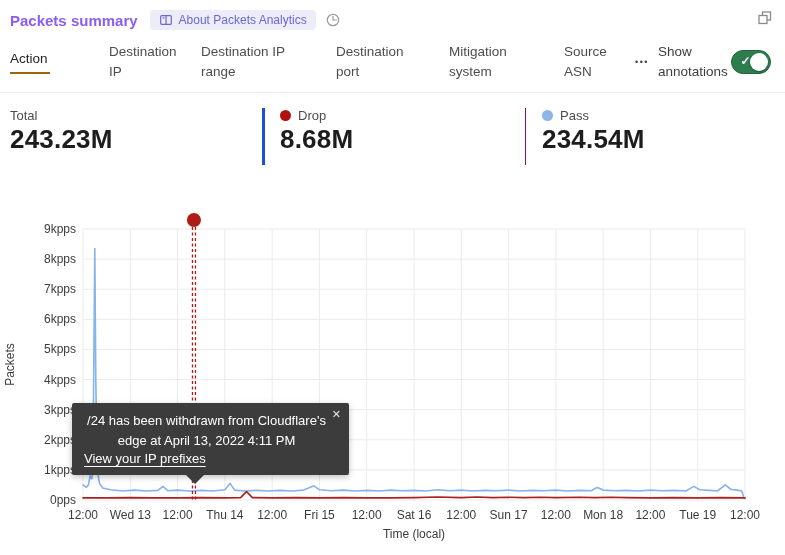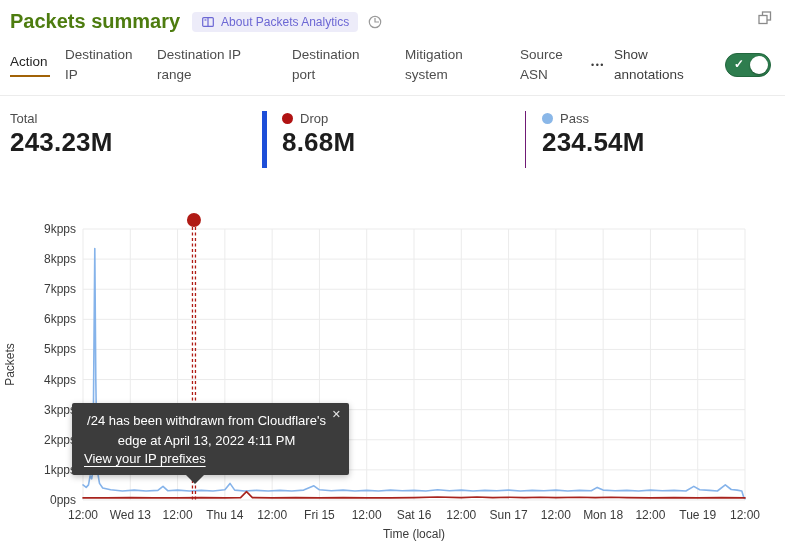--- a/index.html
+++ b/index.html
@@ -1,47 +1,47 @@
 <!DOCTYPE html>
 <html><head>
 <meta charset="utf-8">
 <style>
   html,body{margin:0;padding:0;background:#fff;}
   .app{position:relative;width:785px;height:555px;background:#fff;overflow:hidden;
        font-family:"Liberation Sans",sans-serif;color:#313131;}
   
   .header{display:flex;align-items:center;padding:10px 14px 0 10px;}
-  .title{font-size:20px;font-weight:700;color:#4d7c0f;}
+  .title{font-size:15px;font-weight:700;color:#8b5cf6;}
   .badge{display:flex;align-items:center;gap:6px;margin-left:12px;background:#edecf9;
          color:#6c67d4;border-radius:4px;padding:3px 9px;font-size:12px;cursor:pointer;}
   .hdr-ico{margin-left:9px;display:flex;align-items:center;cursor:pointer;}
   .popout{position:absolute;top:10px;right:12px;cursor:pointer;}
   
   .tabs{display:flex;align-items:center;margin-top:12px;padding:0 14px 11px 10px;
         border-bottom:1px solid #ececec;}
   .tab{font-size:13.5px;line-height:1.45;color:#4d4d4d;cursor:pointer;flex:0 0 auto;}
   .tab.active{color:#252525;border-bottom:2px solid #a16207;padding-bottom:3px;}
   .t-act{width:40px;margin-right:15px;}
-  .t-dip{width:75px;margin-right:17px;}
+  .t-dip{width:75px;margin-right:17px;margin-left:44px;}
   .t-dipr{width:95px;margin-right:40px;}
   .t-dport{width:85px;margin-right:28px;}
   .t-mit{width:75px;margin-right:40px;}
   .t-asn{width:55px;margin-right:16px;}
   .more{font-size:9px;letter-spacing:1.5px;color:#3e3e3e;cursor:pointer;margin-right:9px;}
   .show-ann{font-size:13.5px;line-height:1.45;width:86px;color:#3e3e3e;}
   .toggle{margin-left:auto;width:46px;height:24px;border-radius:12px;background:#2e7d4e;
           border:1px solid #23673e;position:relative;cursor:pointer;box-sizing:border-box;}
   .toggle .chk{position:absolute;left:8px;top:3px;color:#fff;font-size:12px;font-weight:700;}
   .toggle .knob{position:absolute;right:2px;top:2px;width:18px;height:18px;border-radius:50%;
           background:#fff;box-shadow:0 1px 2px rgba(0,0,0,.35);}
   
   .stats{display:flex;align-items:flex-start;margin:15px 0 0 10px;}
   .stat{box-sizing:border-box;padding-bottom:10px;}
   .s1{width:252px;}
-  .s2{width:263px;border-left:5px solid #1d4ed8;padding-left:15px;}
+  .s2{width:263px;border-left:3px solid #1d4ed8;padding-left:15px;}
   .s3{width:220px;border-left:1px solid #701a75;padding-left:16px;}
   .stat-label{display:flex;align-items:center;gap:7px;font-size:13px;color:#4d4d4d;}
   .dot{width:11px;height:11px;border-radius:50%;display:inline-block;}
   .stat-value{font-size:26px;font-weight:600;color:#1d1d1d;margin-top:1px;letter-spacing:.2px;}
   
   .chart-wrap{position:absolute;left:0;top:205px;width:785px;height:350px;}
   .tick{font-size:12px;fill:#3b3b3b;font-family:"Liberation Sans",sans-serif;}
   .axis-label{font-size:12px;fill:#3b3b3b;font-family:"Liberation Sans",sans-serif;}
   
   .tooltip{position:absolute;left:72px;top:403px;width:277px;box-sizing:border-box;

